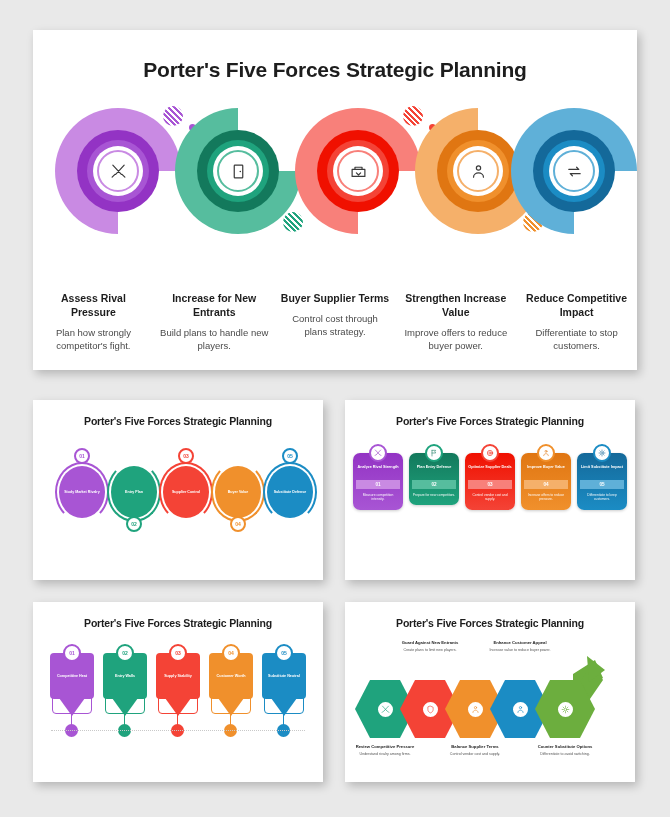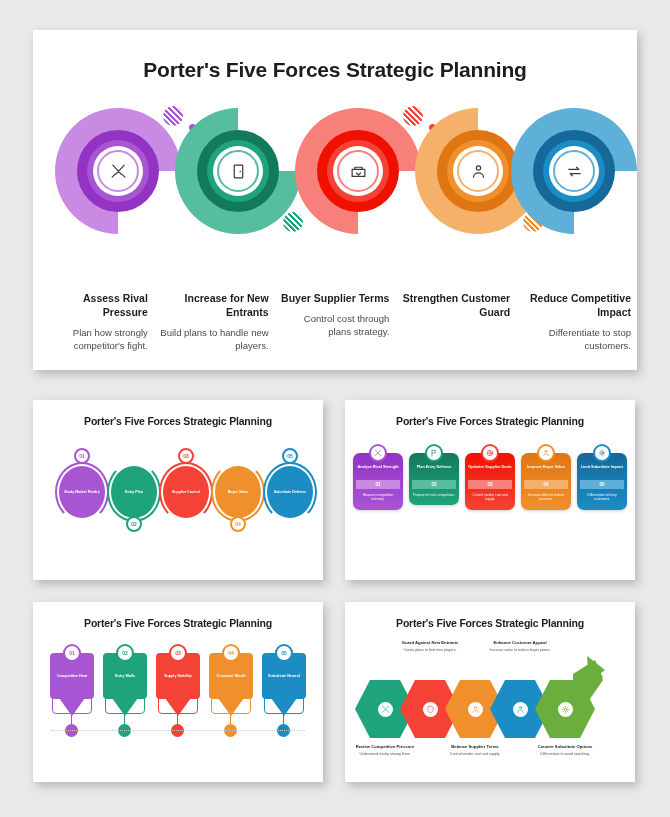--- a/index.html
+++ b/index.html
@@ -59,21 +59,21 @@
   .ring-core svg { width: 17px; height: 17px; }
 
   .deco { position: absolute; border-radius: 50%; }
   .deco-dot { width: 7px; height: 7px; }
 
   
   .captions {
     position: absolute; left: 0; top: 262px;
     width: 604px; display: flex;
   }
-  .caption { width: 120.8px; text-align: right; padding: 0 6px; }
+  .caption { width: 120.8px; text-align: center; padding: 0 6px; }
   .caption h3 {
     font-size: 10.5px; font-weight: bold; color: #1d1d1d;
     line-height: 1.33; margin-bottom: 7px;
   }
   .caption p { font-size: 9.5px; color: #4a4a4a; line-height: 1.36; }
 
   
   .lobes { position: absolute; left: 0; top: 48px; width: 290px; height: 110px; }
   .lobe-item { position: absolute; width: 54px; height: 88px; }
   .lobe-body {
@@ -282,21 +282,22 @@
         </div>
         <div class="caption">
           <h3>Increase for New Entrants</h3>
           <p>Build plans to handle new players.</p>
         </div>
         <div class="caption">
           <h3>Buyer Supplier Terms</h3>
           <p>Control cost through plans strategy.</p>
         </div>
         <div class="caption">
-          <h3>Strengthen Customer Guard</h3>
+          <h3>Strengthen Increase Value</h3>
+          <p>Improve offers to reduce buyer power.</p>
         </div>
         <div class="caption">
           <h3>Reduce Competitive Impact</h3>
           <p>Differentiate to stop customers.</p>
         </div>
       </div>
   </div>
 
   <div class="slide slide-tl thumb">
     <div class="slide-title">Porter's Five Forces Strategic Planning</div>

